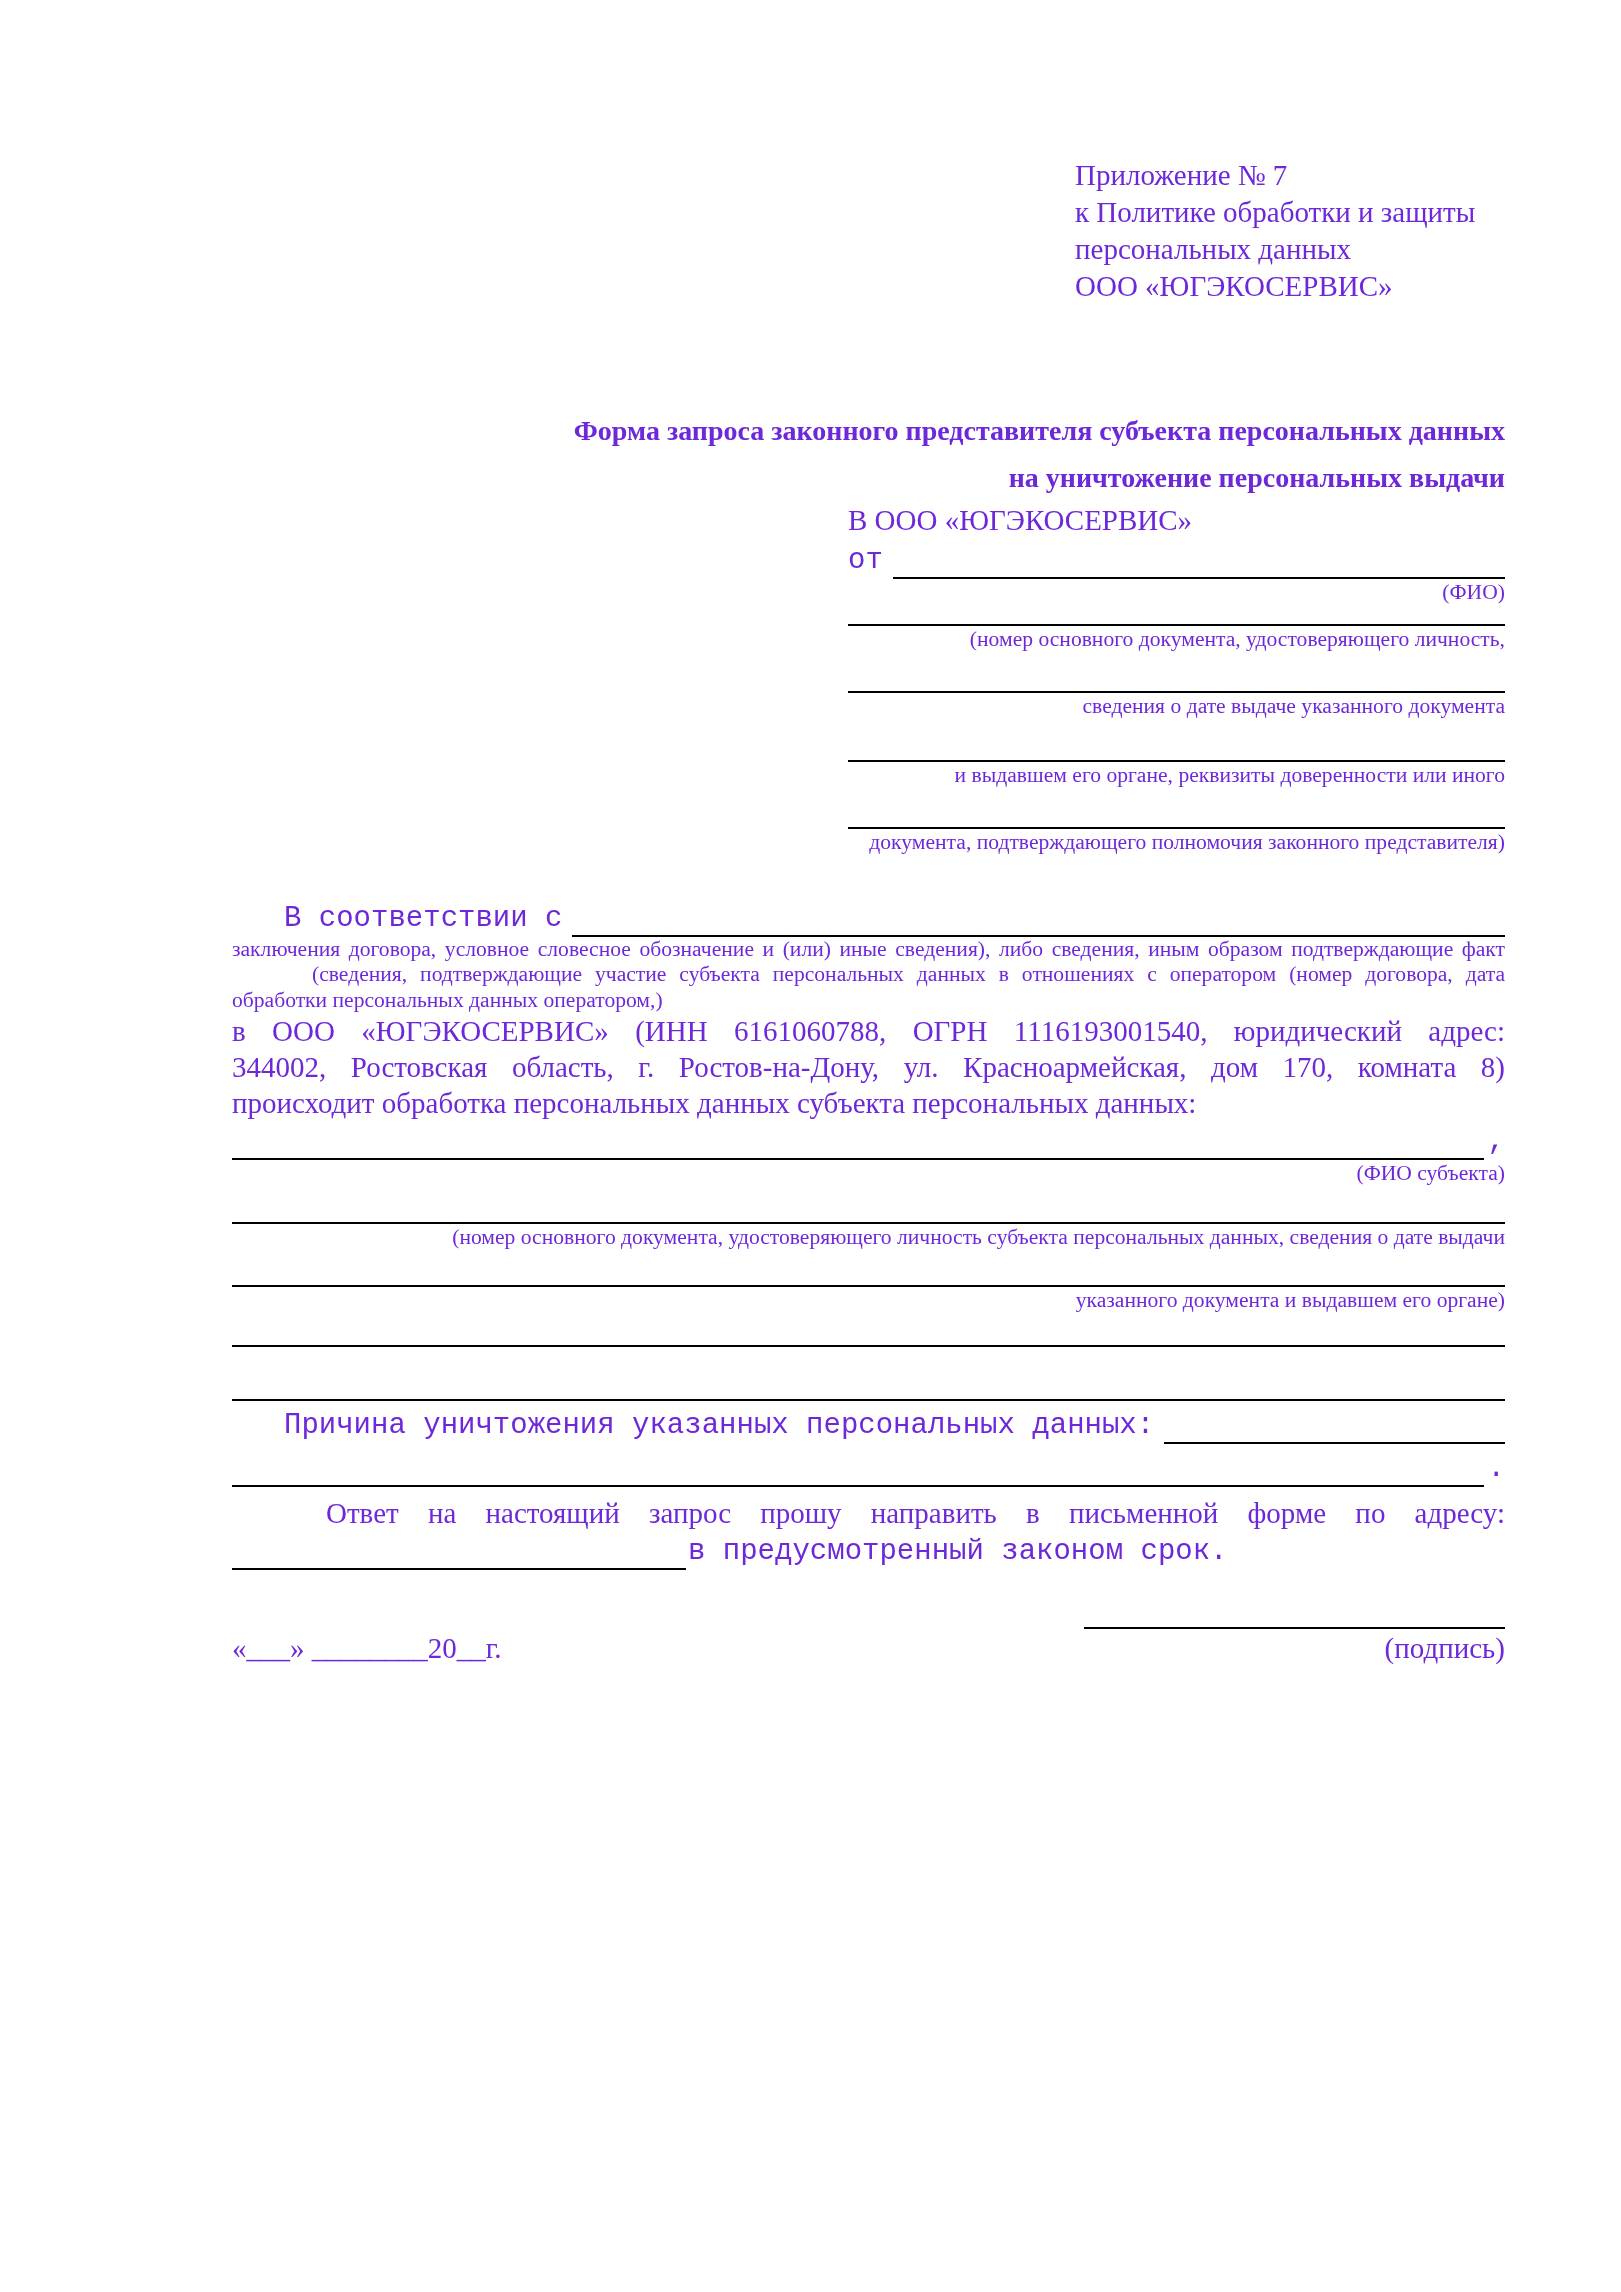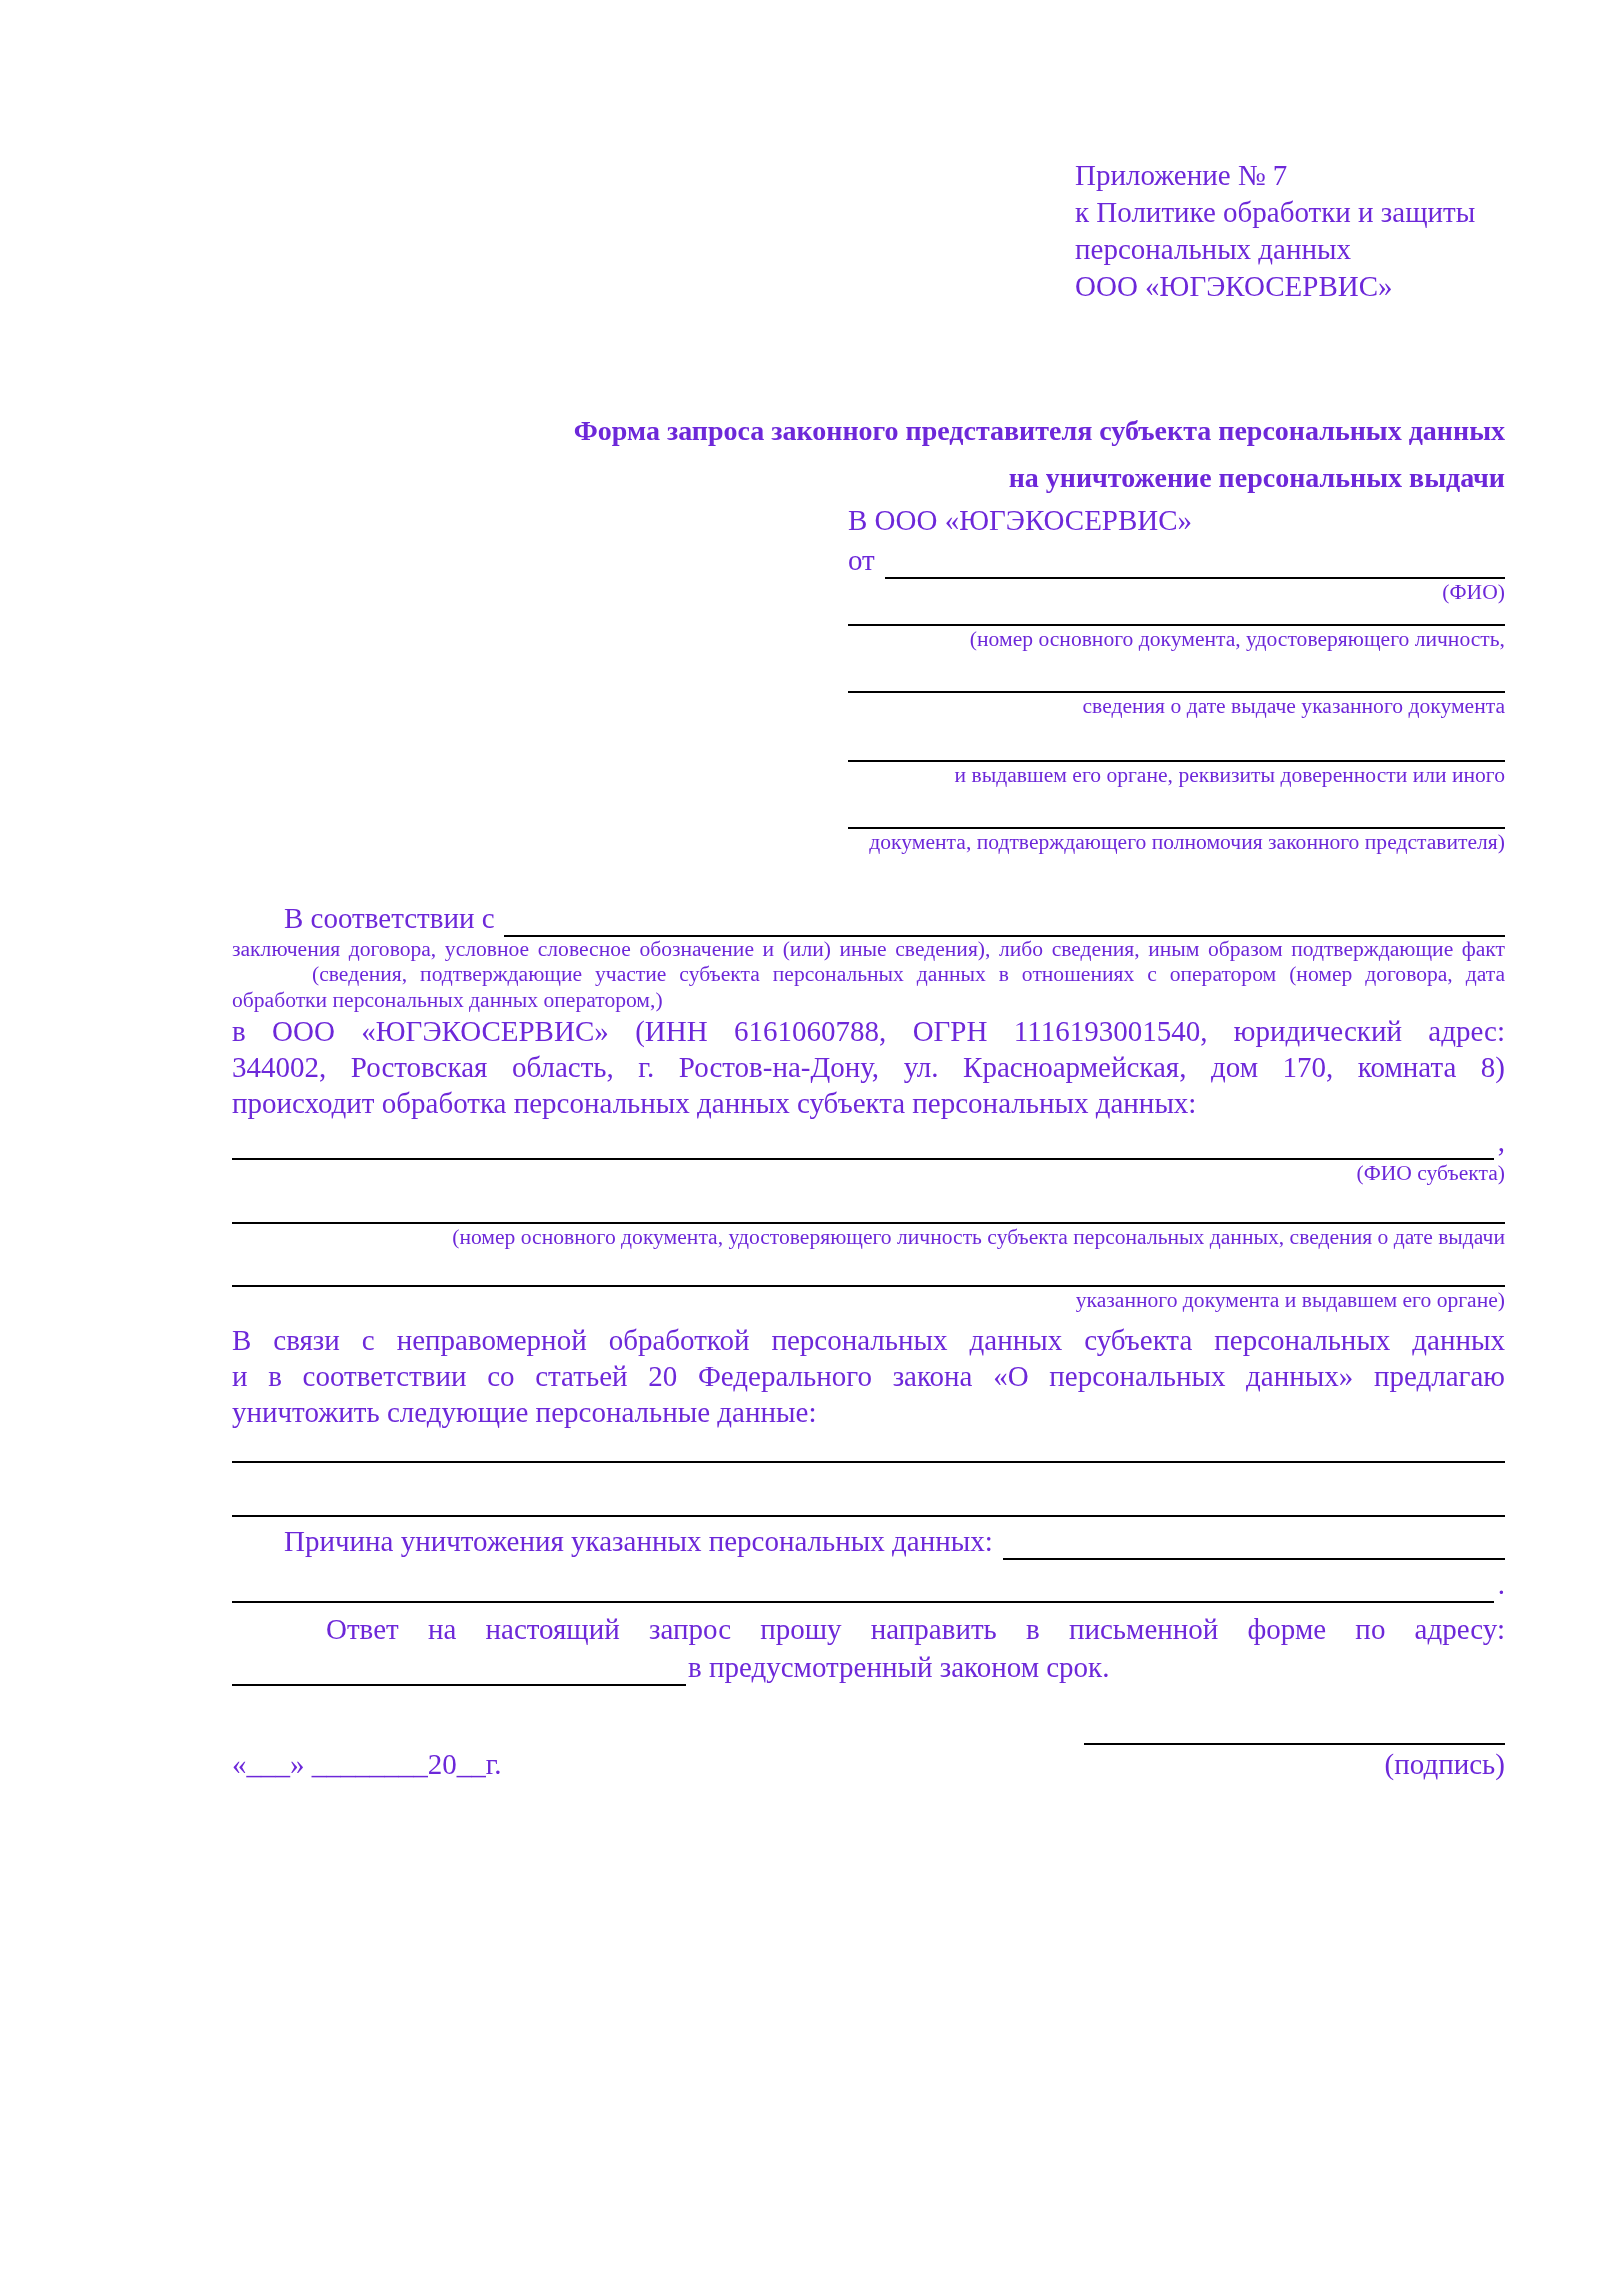--- a/index.html
+++ b/index.html
@@ -15,21 +15,21 @@
     padding: 157px 116px 0 232px;
     overflow: hidden;
   }
   
   .appendix { margin-left: 843px; font-size: 29px; line-height: 37px; }
   
   .title { margin-top: 102px; text-align: right; font-weight: bold; font-size: 28px; line-height: 47px; }
   
   .addr { margin-left: 616px; font-size: 29px; }
   .addr-to { line-height: 39px; height: 39px; }
-  .row { display: flex; align-items: flex-end; }
+  .row { display: flex; align-items: flex-end; font-family: Liberation Mono, monospace; }
   .row-h40 { height: 39px; }
   .row .label { line-height: 37px; white-space: nowrap; }
   .fill { flex: 1 1 auto; border-bottom: 2.9px solid #000; height: 33px; }
   .cap { font-size: 21.6px; line-height: 27.4px; height: 27.4px; text-align: right; }
   .bl { border-bottom: 2.9px solid #000; }
   .bh20 { height: 19.6px; } .bh41 { height: 40px; } .bh42 { height: 41px; }
   .bh38 { height: 37px; } .bh36 { height: 35px; } .bh34 { height: 33px; }
   .bh55 { height: 54px; }
   
   .body-text { font-size: 29px; }
@@ -108,25 +108,20 @@
     <span class="fill"></span>
     <span class="punct">,</span>
   </div>
   <div class="cap">(ФИО субъекта)</div>
 
   <div class="bl bh38"></div>
   <div class="cap">(номер основного документа, удостоверяющего личность субъекта персональных данных, сведения о дате выдачи</div>
   <div class="bl bh36"></div>
   <div class="cap">указанного документа и выдавшем его органе)</div>
 
-  <div class="body-text mt8">
-    <div class="jline">В связи с неправомерной обработкой персональных данных субъекта персональных данных</div>
-    <div class="jline">и в соответствии со статьей 20 Федерального закона «О персональных данных» предлагаю</div>
-    <div class="lline">уничтожить следующие персональные данные:</div>
-  </div>
 
   <div class="bl bh34"></div>
   <div class="bl bh55"></div>
 
   <div class="row row-h40 body-text mt4">
     <span class="label ind-label">Причина уничтожения указанных персональных данных:</span>
     <span class="fill" style="margin-left:9.8px"></span>
   </div>
   <div class="row dot-row body-text">
     <span class="fill"></span>

